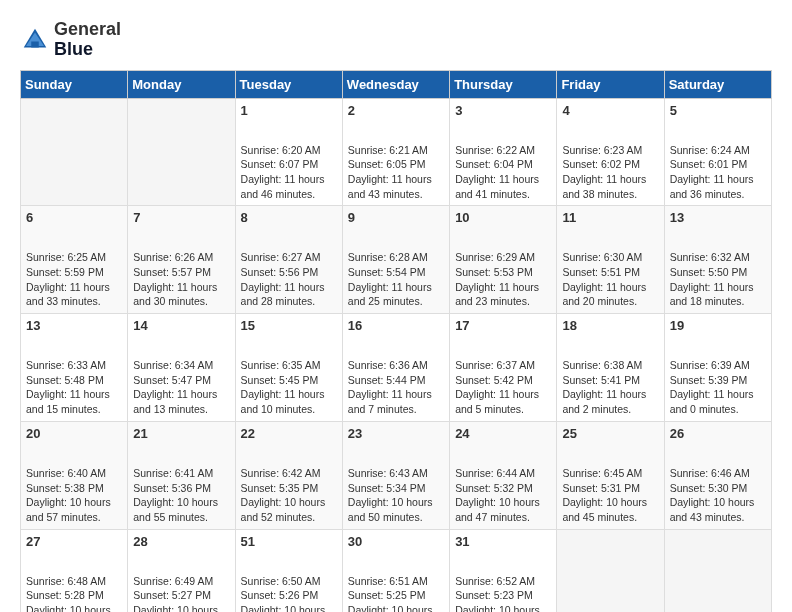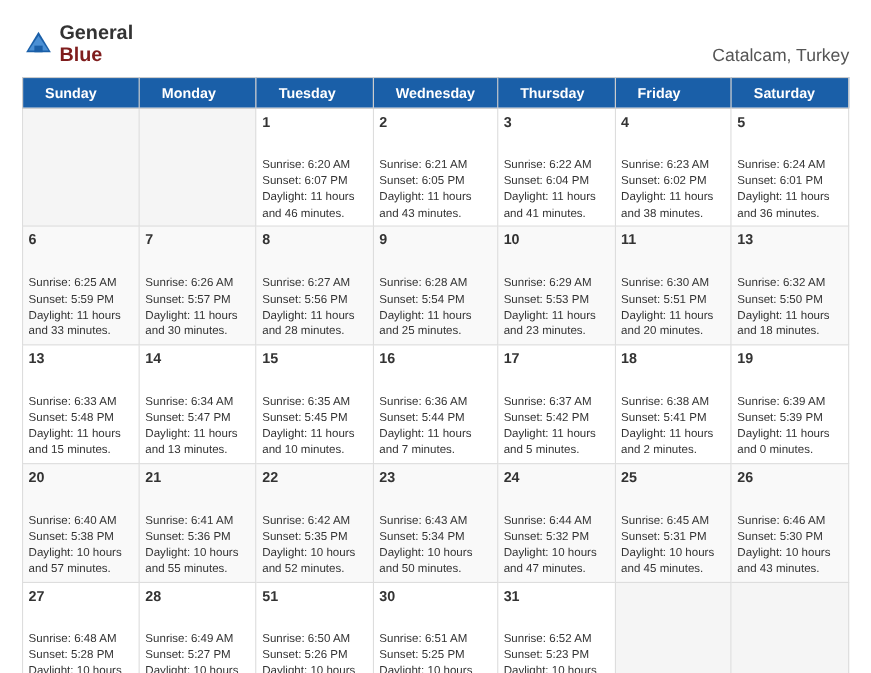--- a/index.html
+++ b/index.html
@@ -26,21 +26,21 @@
       line-height: 1.1;
     }
     .logo-general {
       font-size: 18px;
       font-weight: bold;
       color: #333;
     }
     .logo-blue {
       font-size: 18px;
       font-weight: bold;
-      color: #7f1d1d;
+      color: #0f172a;
     }
     .logo-icon {
       width: 30px;
       height: 30px;
       margin-right: 4px;
     }
     .title-area {
       text-align: right;
     }
     .month-title {
@@ -53,21 +53,21 @@
       color: #555;
     }
     table {
       width: 100%;
       border-collapse: collapse;
       font-size: 11px;
     }
     thead tr th {
       background-color: #1a5fa8;
       color: #fff;
-      padding: 6px 20px;
+      padding: 6px 4px;
       text-align: left;
       font-size: 13px;
       font-weight: bold;
       border: 1px solid #ccc;
     }
     tbody tr td {
       border: 1px solid #ddd;
       vertical-align: top;
       padding: 4px 5px;
       min-height: 80px;
@@ -104,21 +104,20 @@
       <polygon points="20,5 35,30 5,30" fill="#1a5fa8"></polygon>
       <polygon points="20,10 32,28 8,28" fill="#4a8fd4"></polygon>
       <rect x="15" y="22" width="10" height="8" fill="#1a5fa8"></rect>
     </svg>
     <div class="logo-text">
       <span class="logo-general">General</span>
       <span class="logo-blue">Blue</span>
     </div>
   </div>
   <div class="title-area">
-    <div class="subtitle">Catalcam, Turkey</div>
   </div>
 </div>
 
 <table>
   <thead>
     <tr>
     <th>Sunday</th>
         <th>Monday</th>
         <th>Tuesday</th>
         <th>Wednesday</th>

